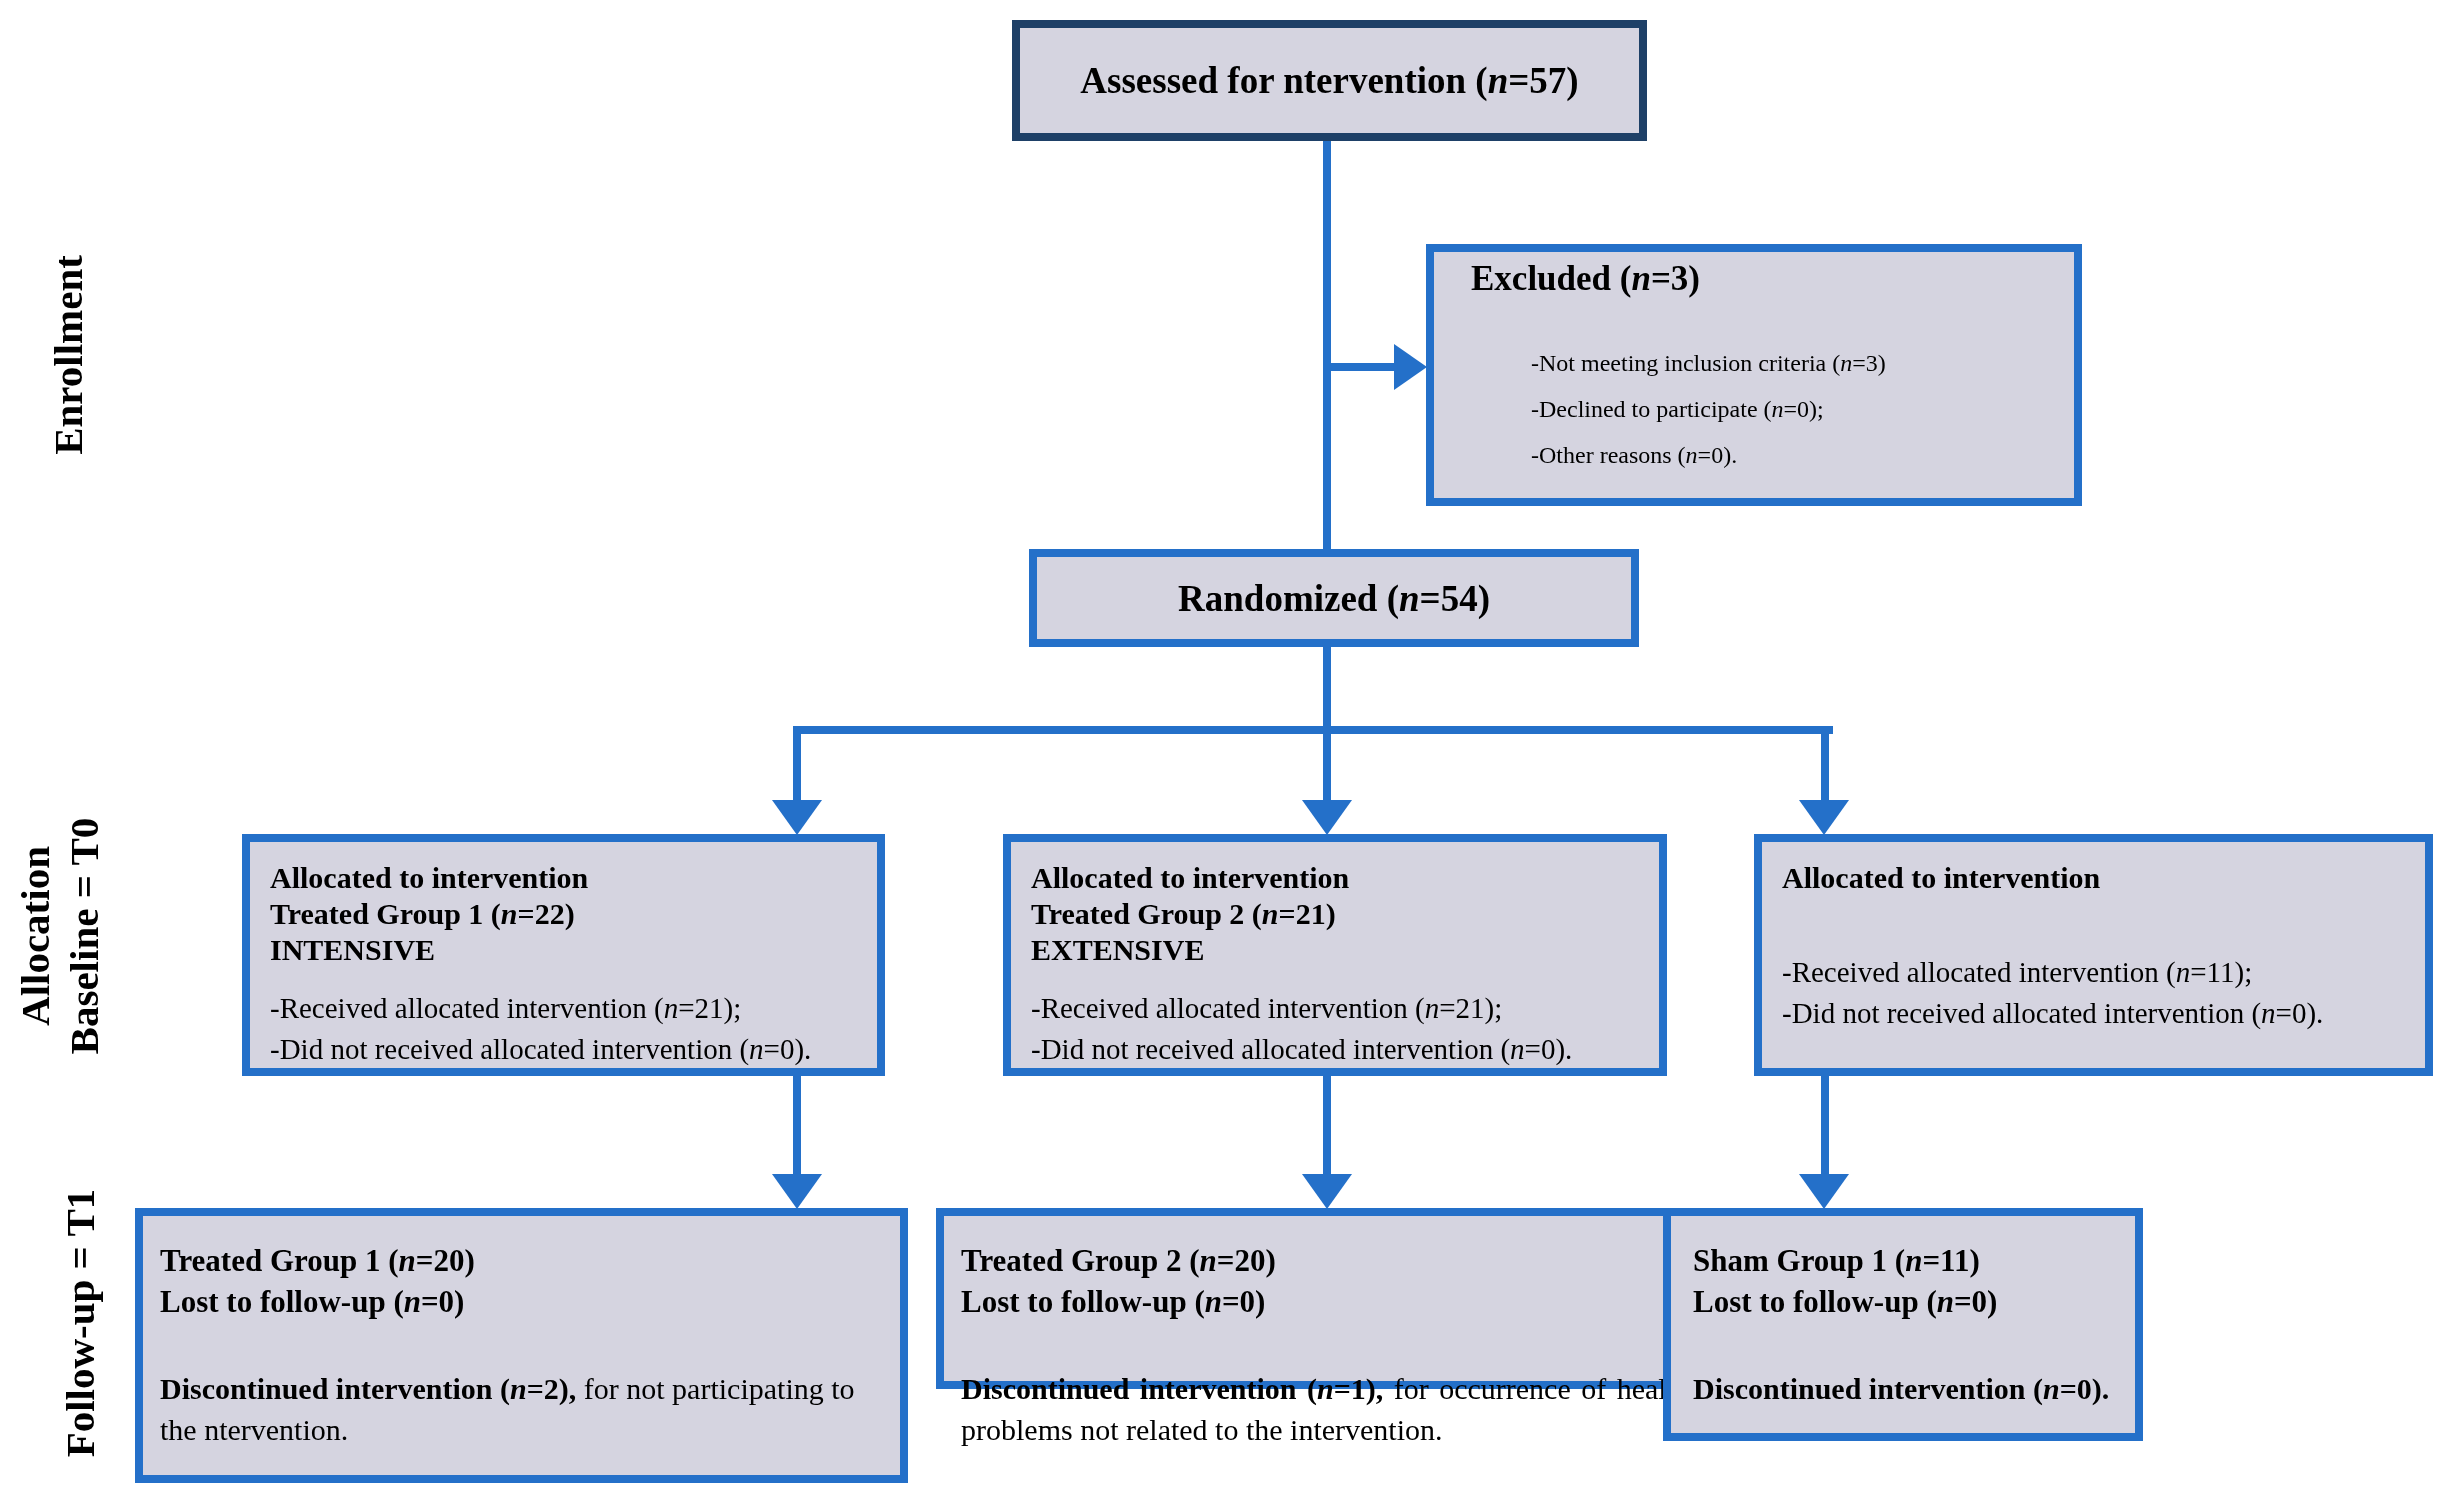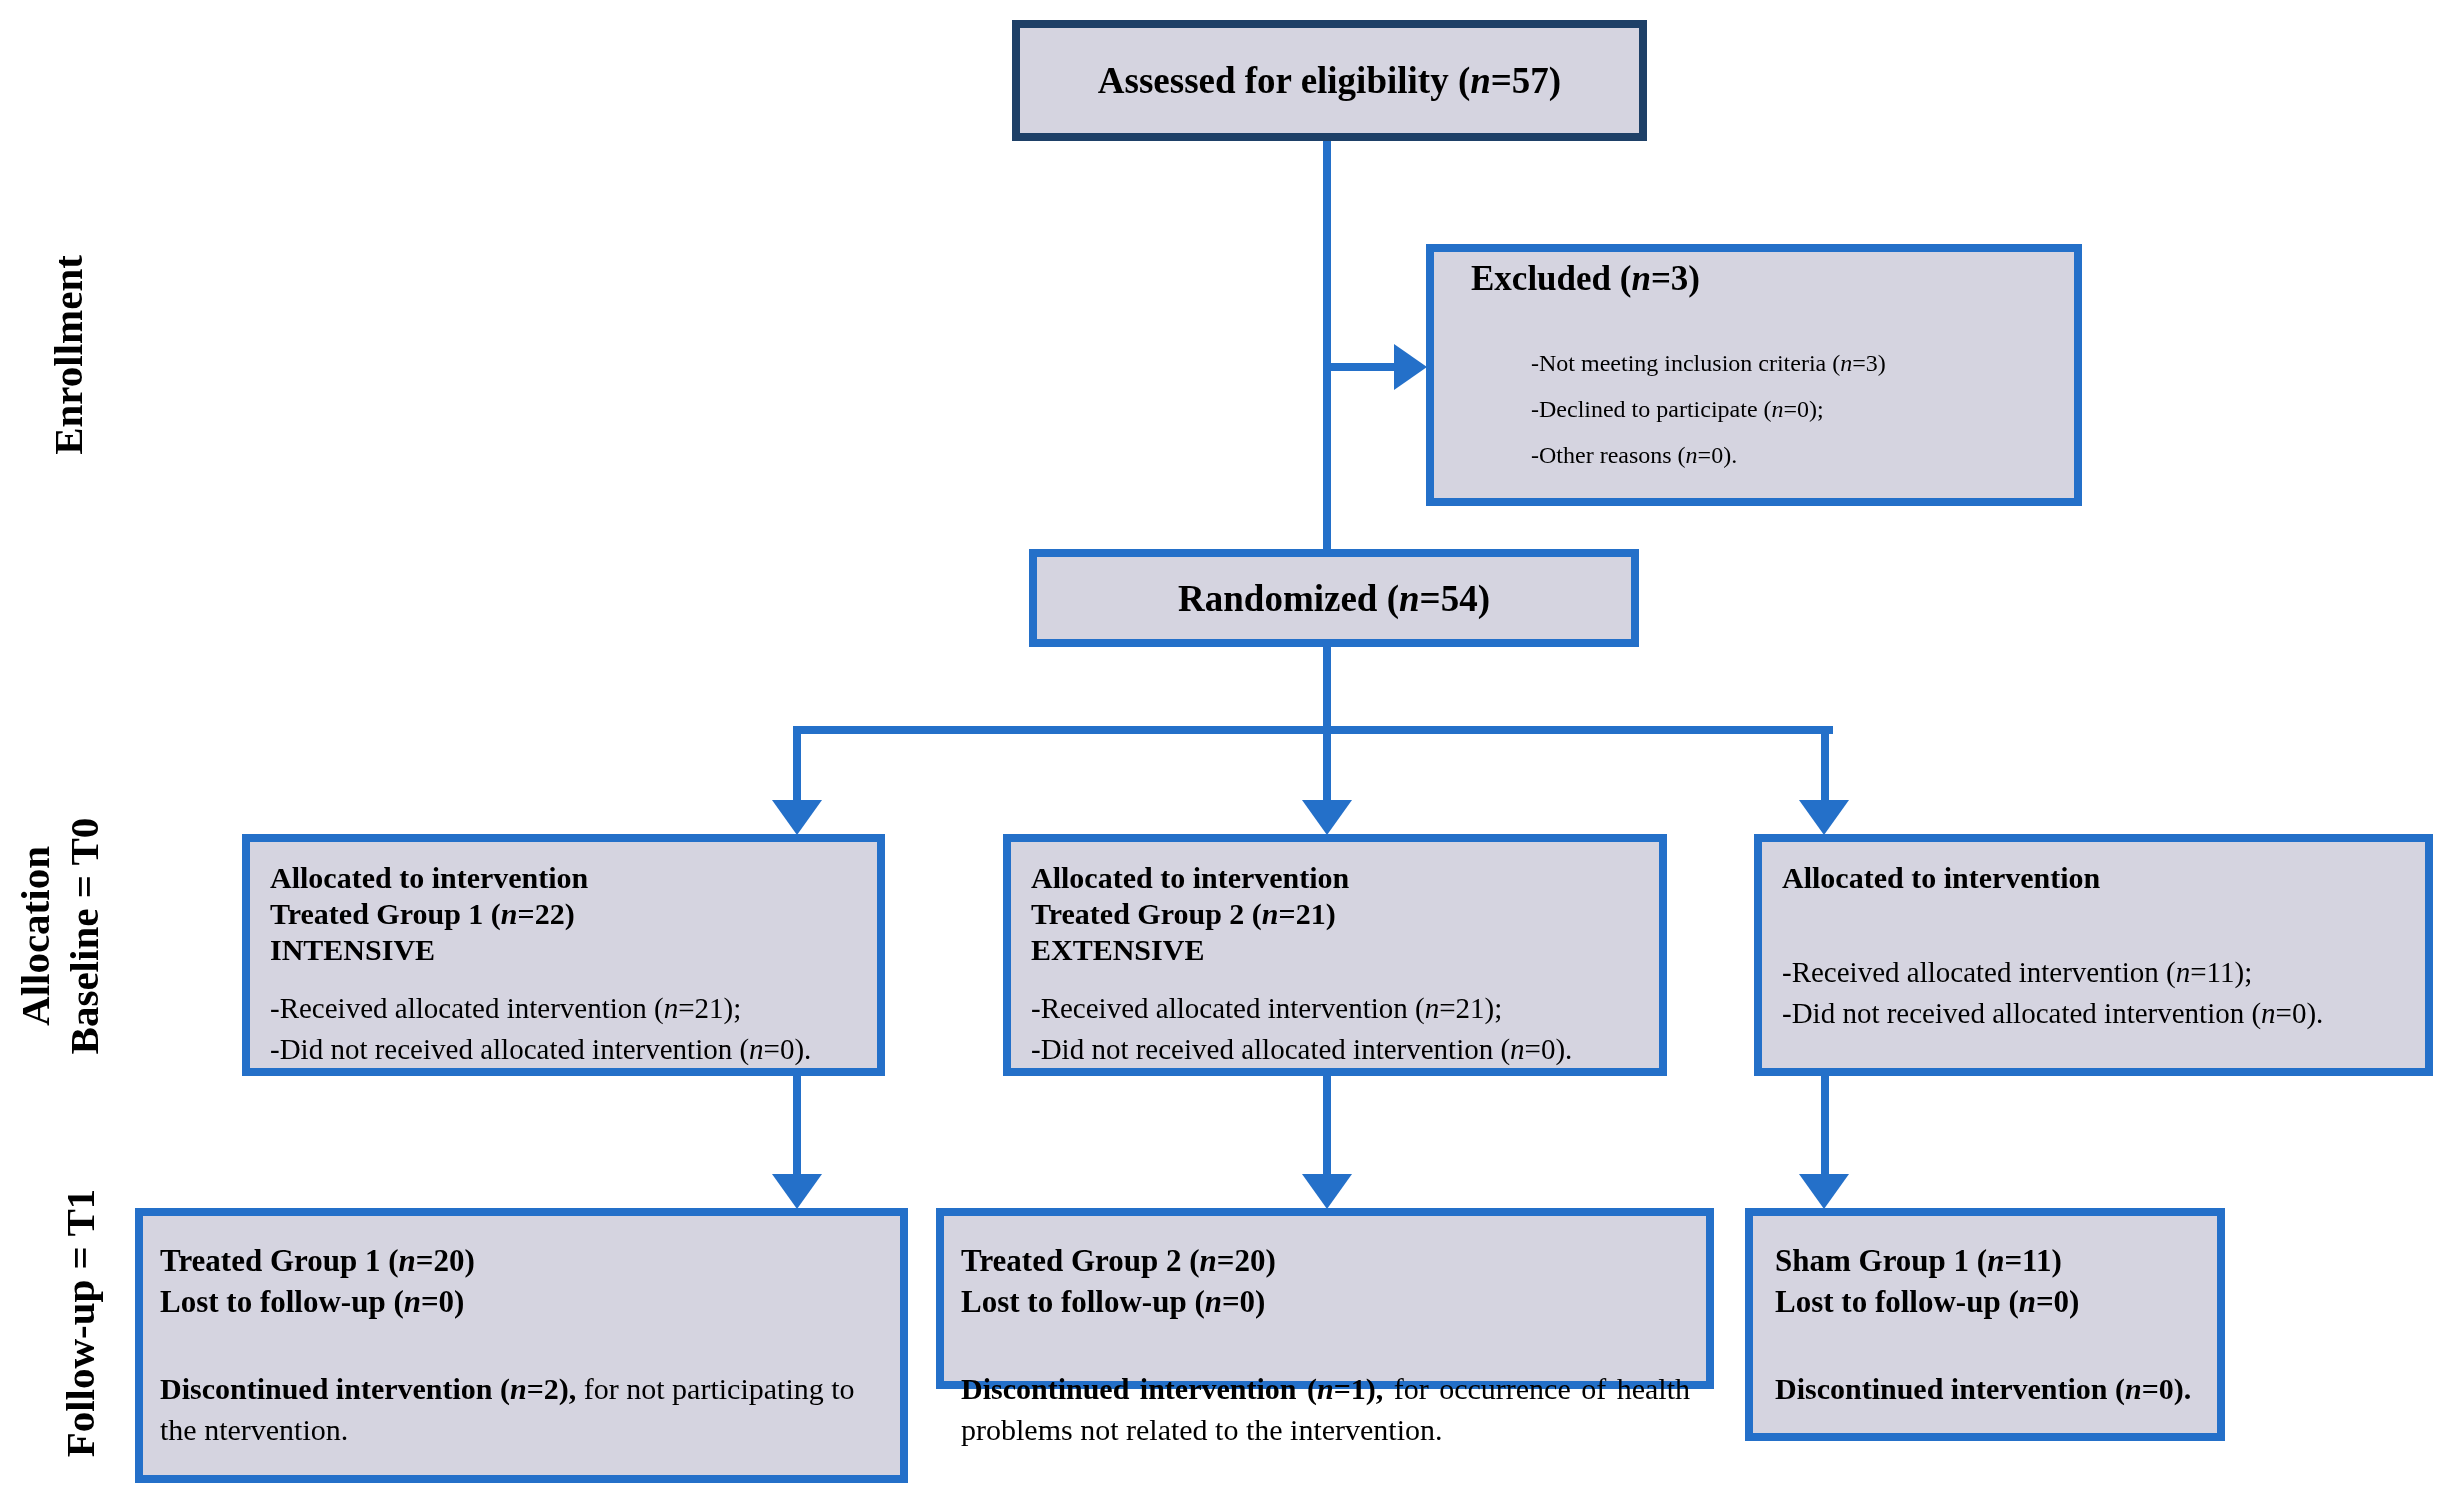--- a/index.html
+++ b/index.html
@@ -11,21 +11,21 @@
   .box.center{display:flex;align-items:center;justify-content:center;text-align:center;}
   #box-assessed{left:1012px;top:20px;width:635px;height:121px;border-color:var(--top-box-border,#1e4067);}
   #box-excluded{left:1426px;top:244px;width:656px;height:262px;padding:8px 17px 0 37px;}
   #box-randomized{left:1029px;top:549px;width:610px;height:98px;}
   #box-alloc1{left:242px;top:834px;width:643px;height:242px;}
   #box-alloc2{left:1003px;top:834px;width:664px;height:242px;}
   #box-alloc3{left:1754px;top:834px;width:679px;height:242px;}
   .alloc{padding:18.4px 12.7px 0 20px;}
   #box-fu1{left:135px;top:1208px;width:773px;height:275px;}
   #box-fu2{left:936px;top:1208px;width:778px;height:181px;}
-  #box-fu3{left:1745px;top:1208px;width:480px;height:233px;}
+  #box-fu3{left:1663px;top:1208px;width:480px;height:233px;}
   .fu{padding:24px 16px 0 17px;}
   #box-fu3{padding-left:22px;padding-right:9.2px;}
 
   
   .b{font-weight:bold;}
   .i{font-style:italic;}
   .t64{font-size:37px;font-weight:bold;}
   .ex-title{font-size:35px;font-weight:bold;line-height:1.1;}
   .ex-items{margin-top:41px;padding-left:60px;font-size:24px;line-height:46px;}
   .al-title{font-size:30px;line-height:36px;font-weight:bold;}
@@ -88,21 +88,21 @@
   <div class="tri-down" id="ah-b2"></div>
   <div class="tri-down" id="ah-b3"></div>
   <div class="vline" id="v-e1"></div>
   <div class="vline" id="v-e2"></div>
   <div class="vline" id="v-e3"></div>
   <div class="tri-down" id="ah-e1"></div>
   <div class="tri-down" id="ah-e2"></div>
   <div class="tri-down" id="ah-e3"></div>
 
   <div class="box center" id="box-assessed">
-    <div class="t64"><span class="b">Assessed for eligibility (</span><span class="b i">n</span><span class="b">=57)</span></div>
+    <div class="t64"><span class="b">Assessed for ntervention (</span><span class="b i">n</span><span class="b">=57)</span></div>
   </div>
 
   <div class="box" id="box-excluded">
     <div class="ex-title"><span class="b">Excluded (</span><span class="b i">n</span><span class="b">=3)</span></div>
     <div class="ex-items">
         <div class="line"><span>-Not meeting inclusion criteria (</span><span class="i">n</span><span>=3)</span></div>
         <div class="line"><span>-Declined to participate (</span><span class="i">n</span><span>=0);</span></div>
         <div class="line"><span>-Other reasons (</span><span class="i">n</span><span>=0).</span></div>
       </div>
   </div>

